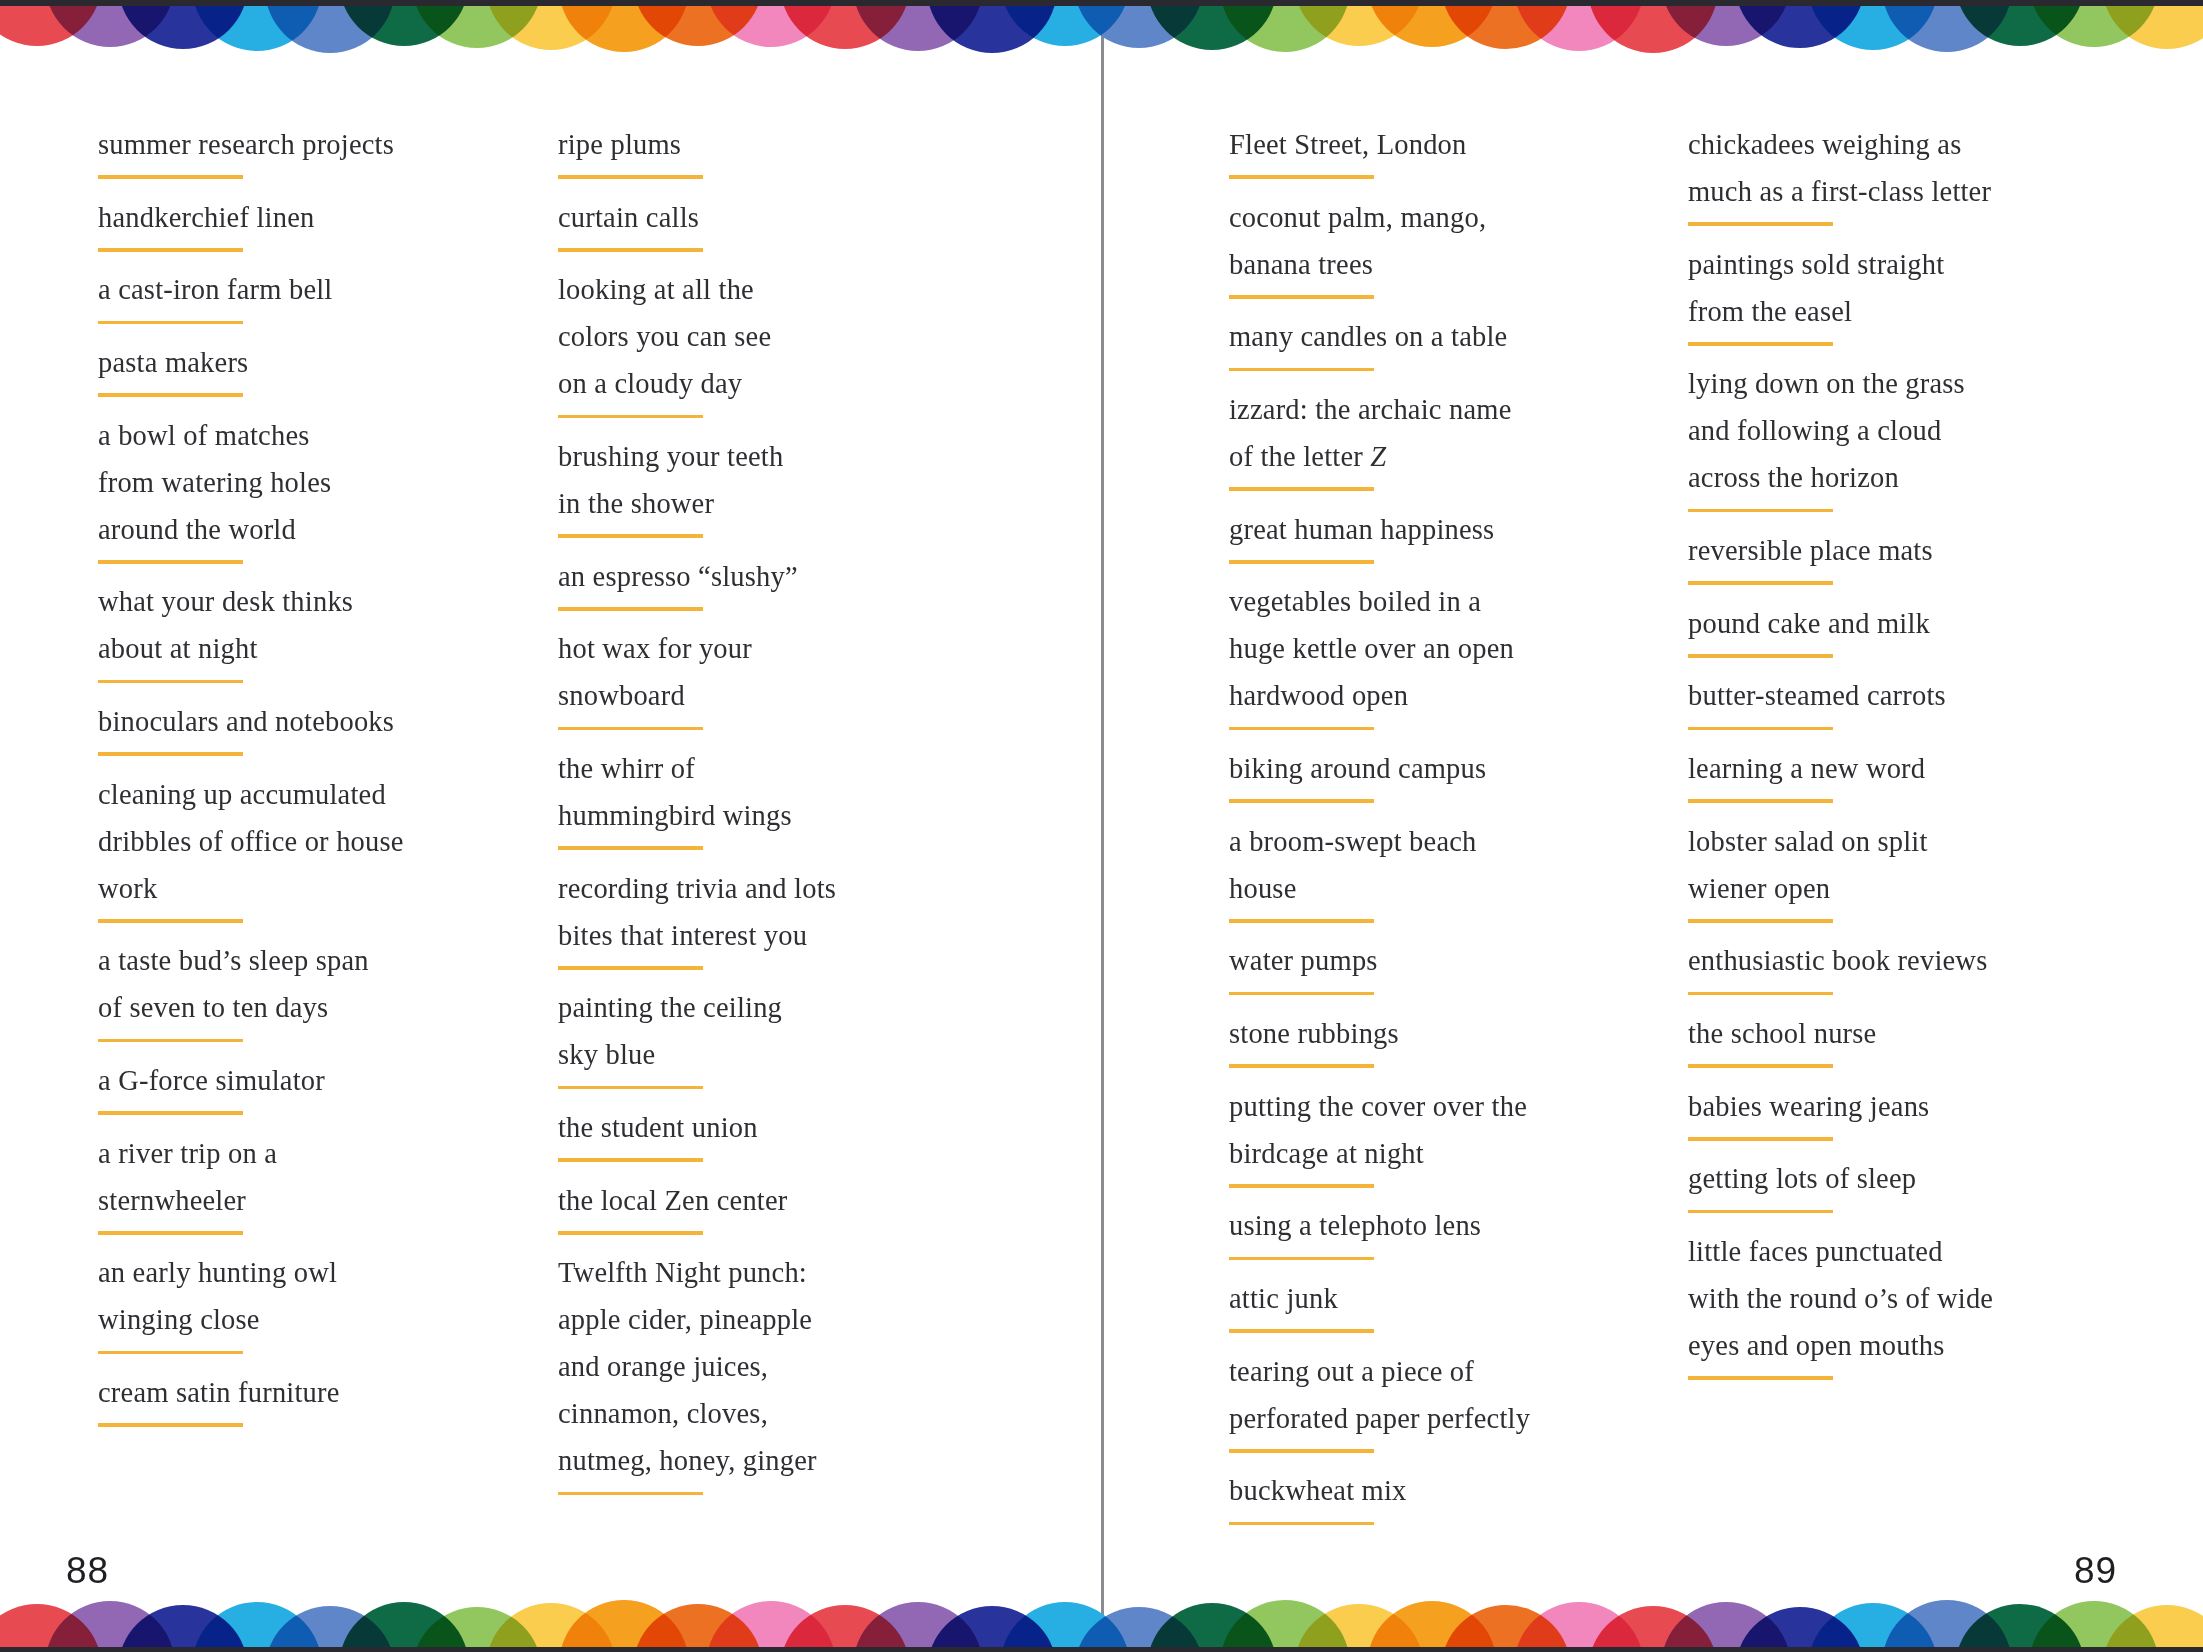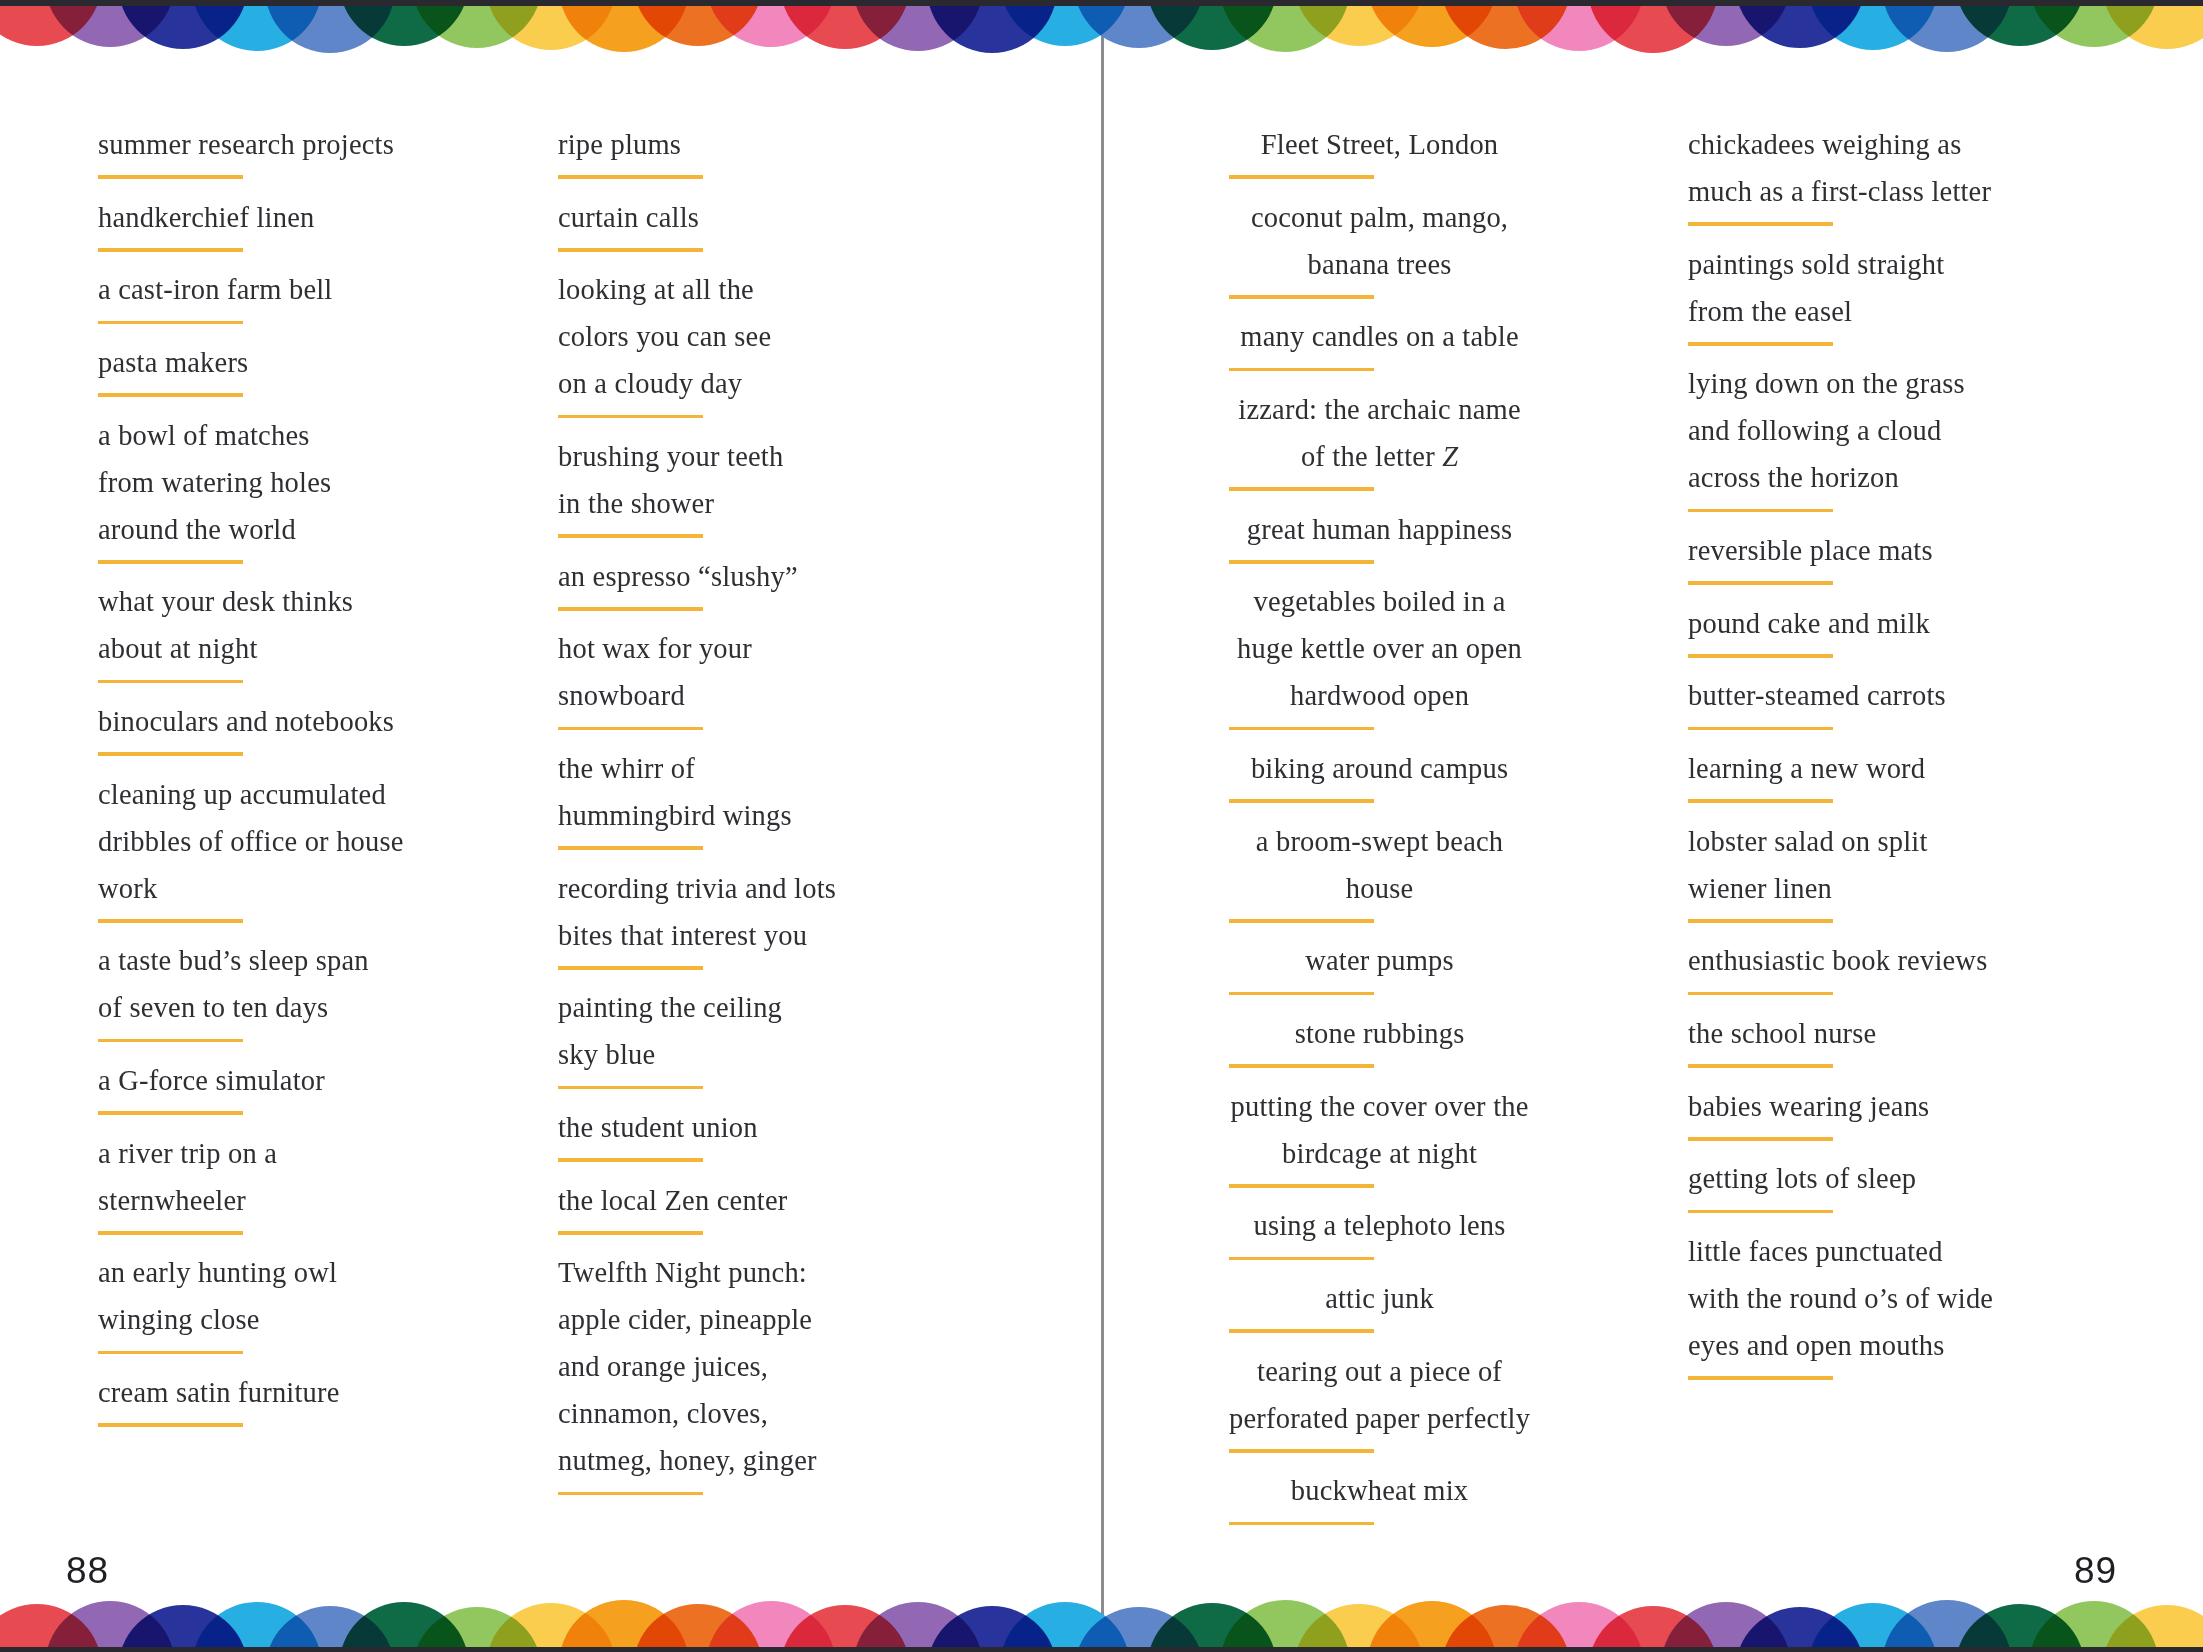--- a/index.html
+++ b/index.html
@@ -239,21 +239,21 @@
     </div>
     <div class="item">
       <div class="line">Twelfth Night punch:</div>
       <div class="line">apple cider, pineapple</div>
       <div class="line">and orange juices,</div>
       <div class="line">cinnamon, cloves,</div>
       <div class="line">nutmeg, honey, ginger</div>
       <div class="rule" style="background: rgb(244, 180, 58);"></div>
     </div>
   </div>
-<div class="col" id="col-r1" style="color: rgb(46, 46, 51); text-align: center;">
+<div class="col" id="col-r1" style="color: rgb(46, 46, 51);">
     <div class="item">
       <div class="line">Fleet Street, London</div>
       <div class="rule" style="background: rgb(244, 180, 58);"></div>
     </div>
     <div class="item">
       <div class="line">coconut palm, mango,</div>
       <div class="line">banana trees</div>
       <div class="rule" style="background: rgb(244, 180, 58);"></div>
     </div>
     <div class="item">
@@ -343,21 +343,21 @@
     <div class="item">
       <div class="line">butter-steamed carrots</div>
       <div class="rule" style="background: rgb(244, 180, 58);"></div>
     </div>
     <div class="item">
       <div class="line">learning a new word</div>
       <div class="rule" style="background: rgb(244, 180, 58);"></div>
     </div>
     <div class="item">
       <div class="line">lobster salad on split</div>
-      <div class="line">wiener linen</div>
+      <div class="line">wiener open</div>
       <div class="rule" style="background: rgb(244, 180, 58);"></div>
     </div>
     <div class="item">
       <div class="line">enthusiastic book reviews</div>
       <div class="rule" style="background: rgb(244, 180, 58);"></div>
     </div>
     <div class="item">
       <div class="line">the school nurse</div>
       <div class="rule" style="background: rgb(244, 180, 58);"></div>
     </div>

